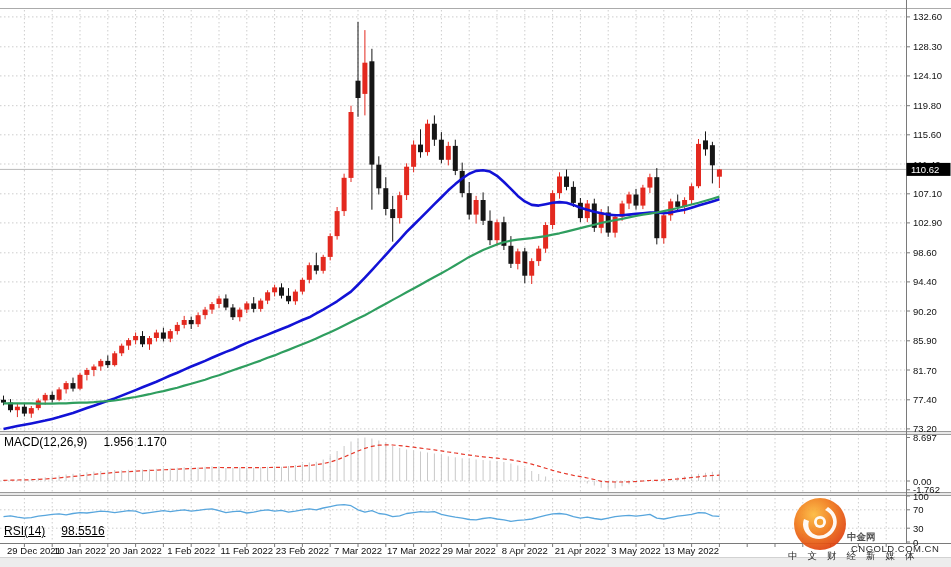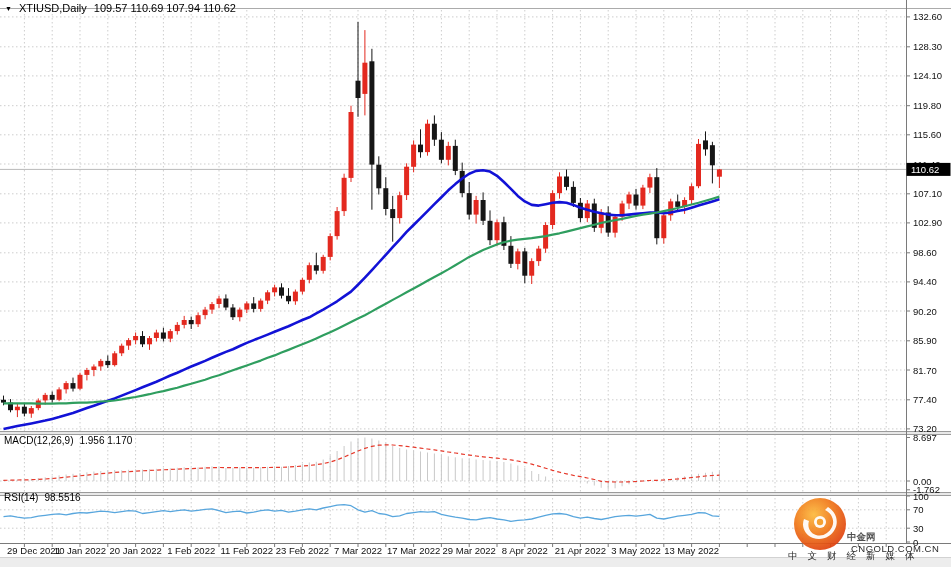--- a/index.html
+++ b/index.html
@@ -3,23 +3,23 @@
 <meta charset="utf-8">
 <style>
   html,body{margin:0;padding:0;background:#fff;}
   #app{position:relative;width:951px;height:567px;background:#fff;overflow:hidden;
        font-family:"Liberation Sans",sans-serif;}
   #chart-svg{position:absolute;left:0;top:0;}
   #chart-svg text{font-family:"Liberation Sans",sans-serif;font-size:9.5px;fill:#111;}
   .chart-title{position:absolute;left:5px;top:1px;height:14px;display:flex;align-items:center;
        gap:7px;font-size:11px;color:#000;white-space:nowrap;}
   .chart-title .arrow{font-size:7px;line-height:1;}
-  .panel-label{position:absolute;font-size:10px;color:#000;display:flex;gap:6px;white-space:nowrap;align-items:flex-end;}
+  .panel-label{position:absolute;font-size:12px;color:#000;display:flex;gap:16px;white-space:nowrap;align-items:flex-end;}
   #macd-label{left:4px;top:435px;}
-  #rsi-label{left:4px;top:492px;}
+  #rsi-label{left:4px;top:524px;text-decoration:underline;}
 </style>
 </head>
 <body>
 
 <div id="app">
   <svg id="chart-svg" width="951" height="567" viewBox="0 0 951 567" xmlns="http://www.w3.org/2000/svg">
       <rect x="0" y="0" width="951" height="567" fill="#ffffff"></rect>
       <rect x="0" y="557" width="951" height="10" fill="#ededed"></rect>
       <line x1="0" y1="557.5" x2="951" y2="557.5" stroke="#d2d2d2"></line>
       <g stroke="#cdcdcd" stroke-width="1" stroke-dasharray="1.5 2.5">
@@ -515,25 +515,20 @@
         <text x="358" y="554" text-anchor="middle">7 Mar 2022</text>
         <text x="413.6" y="554" text-anchor="middle">17 Mar 2022</text>
         <text x="469.2" y="554" text-anchor="middle">29 Mar 2022</text>
         <text x="524.8" y="554" text-anchor="middle">8 Apr 2022</text>
         <text x="580.4" y="554" text-anchor="middle">21 Apr 2022</text>
         <text x="636" y="554" text-anchor="middle">3 May 2022</text>
         <text x="691.6" y="554" text-anchor="middle">13 May 2022</text>
       </g>
     </svg>
 
-  <div class="chart-title">
-    <span class="arrow">▼</span>
-    <span>XTIUSD,Daily</span>
-    <span>109.57 110.69 107.94 110.62</span>
-  </div>
 
   <div class="panel-label" id="macd-label">
     <span>MACD(12,26,9)</span>
     <span>1.956 1.170</span>
   </div>
 
   <div class="panel-label" id="rsi-label">
     <span>RSI(14)</span>
     <span>98.5516</span>
   </div>

